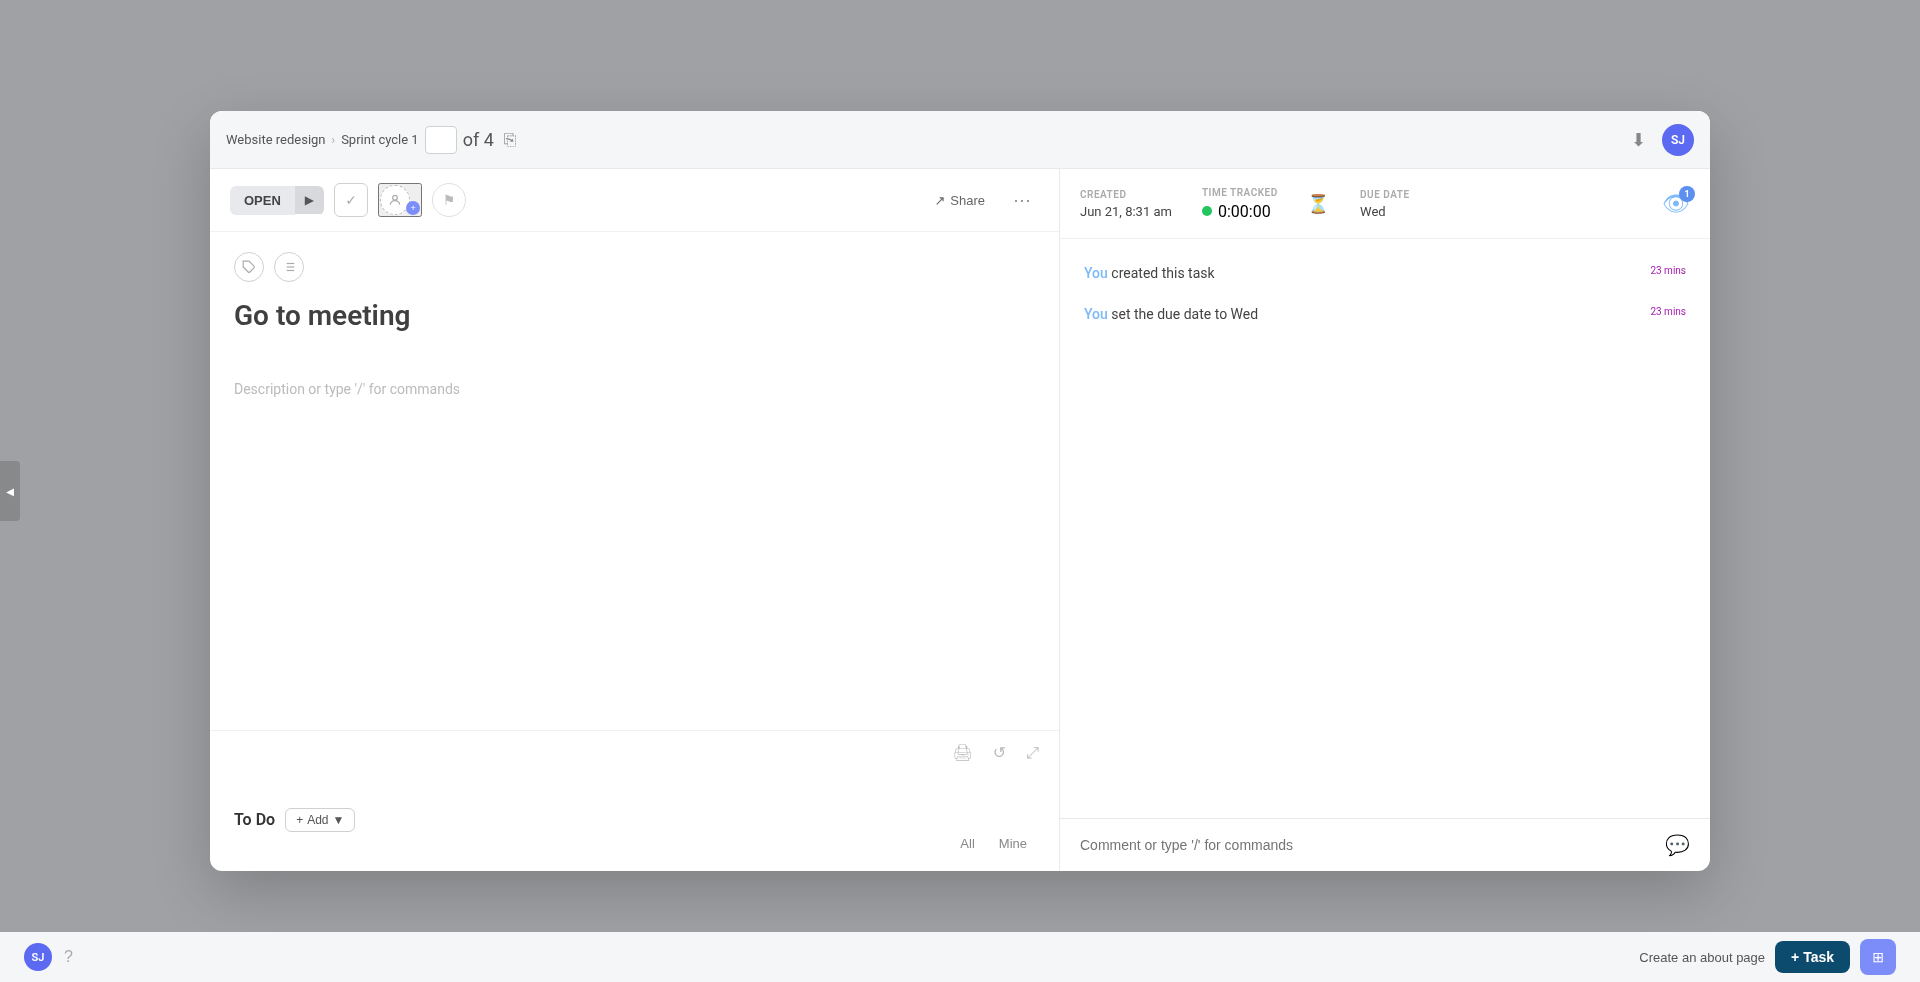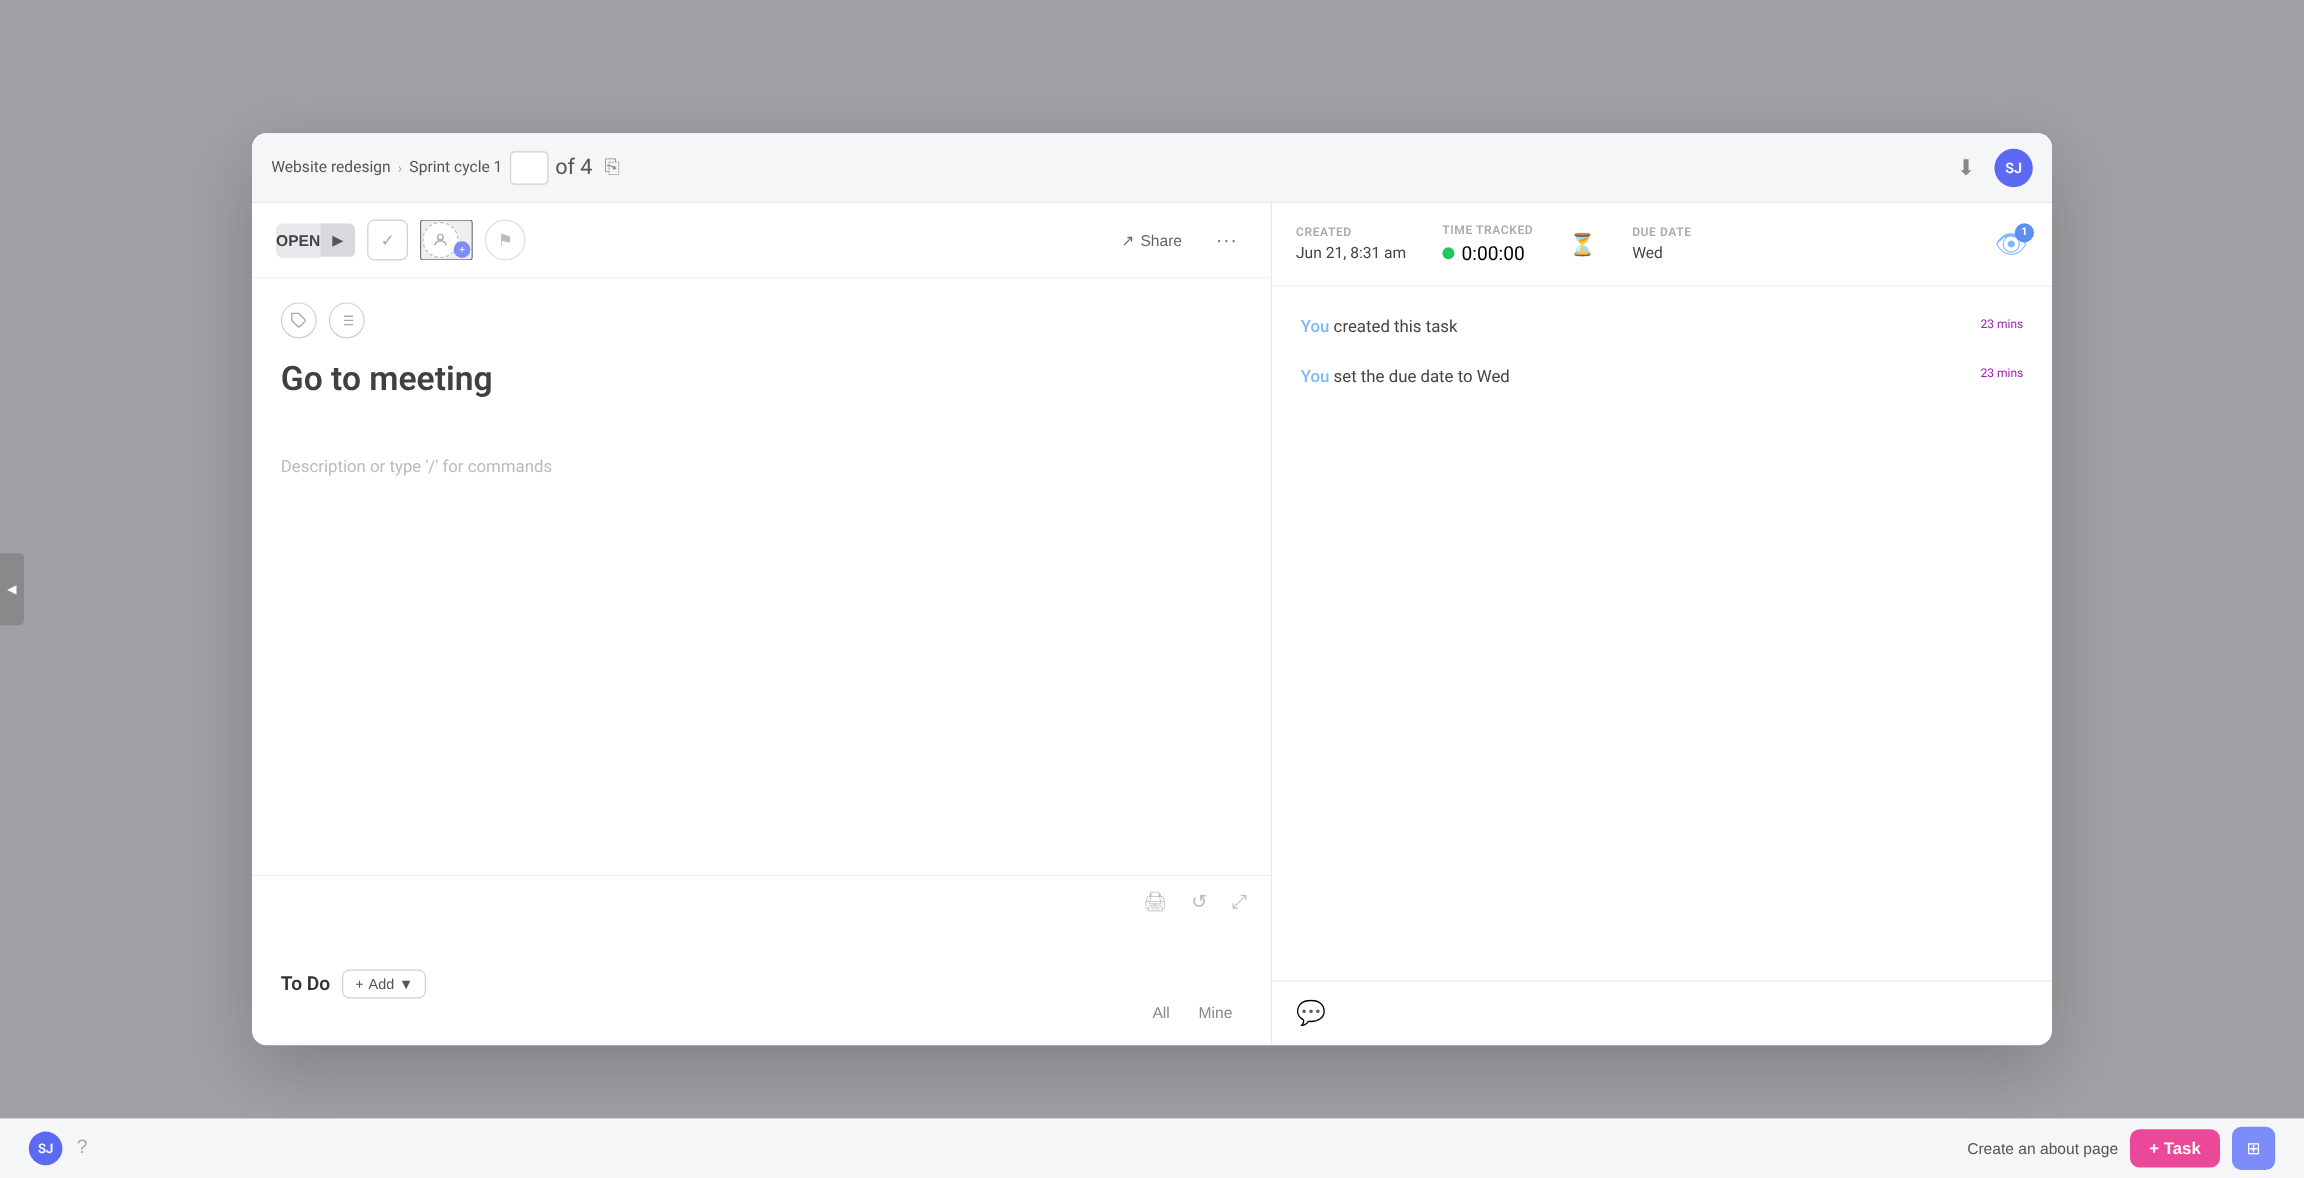--- a/index.html
+++ b/index.html
@@ -143,21 +143,21 @@
       gap: 0;
       border-radius: 6px;
       overflow: hidden;
     }
 
     .open-btn-label {
       background: #e8e9ec;
       color: #444;
       font-size: 13px;
       font-weight: 600;
-      padding: 7px 0;
+      padding: 7px 14px;
       border: none;
       cursor: pointer;
     }
 
     .open-btn-arrow {
       background: #d8d9dc;
       color: #555;
       padding: 7px 10px;
       border: none;
       cursor: pointer;
@@ -567,21 +567,21 @@
       border: none;
       cursor: pointer;
       font-size: 13px;
       color: #555;
     }
 
     .create-task-btn {
       display: flex;
       align-items: center;
       gap: 6px;
-      background: #ec4899;
+      background: #0c4a6e;
       color: #fff;
       border: none;
       border-radius: 8px;
       padding: 8px 16px;
       font-size: 14px;
       font-weight: 600;
       cursor: pointer;
     }
 
     .apps-btn {
@@ -749,20 +749,21 @@
           <div class="activity-item">
             <span class="activity-text">
               <span class="you">You</span>
               <span> set the due date to Wed</span>
             </span>
             <span class="activity-time">23 mins</span>
           </div>
         </div>
 
         <div class="comment-box">
+          <input class="comment-input" type="text" placeholder="Comment or type '/' for commands" style="">
           <button class="comment-send-btn">💬</button>
         </div>
       </div>
     </div>
   </div>
 </div>
 
 <div class="bottom-bar">
   <div class="bottom-left">
     <div class="avatar-small">SJ</div>

